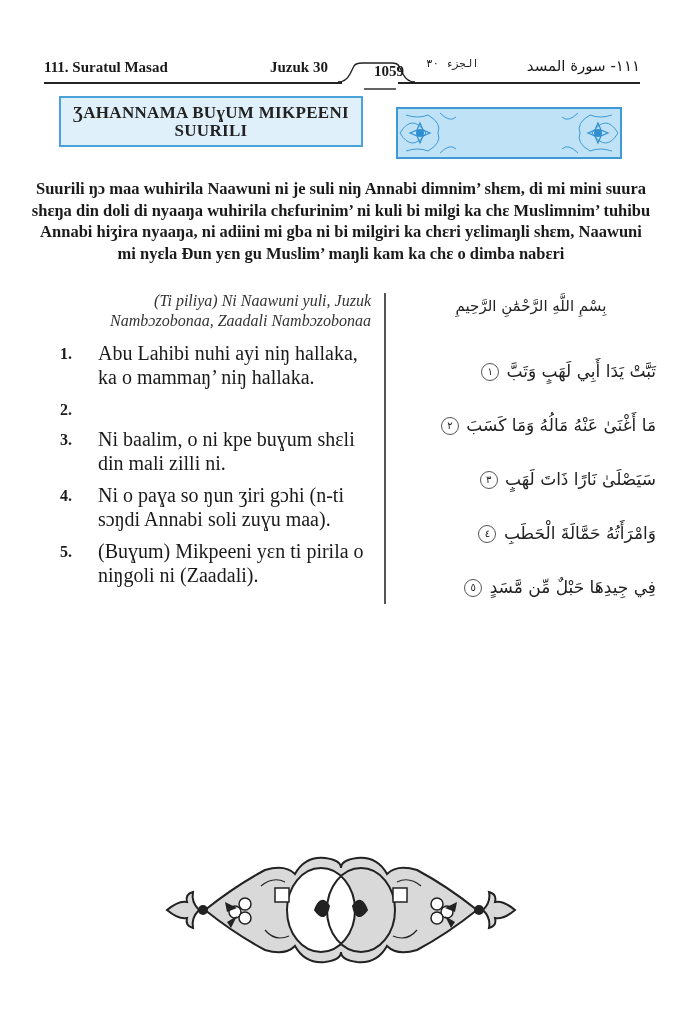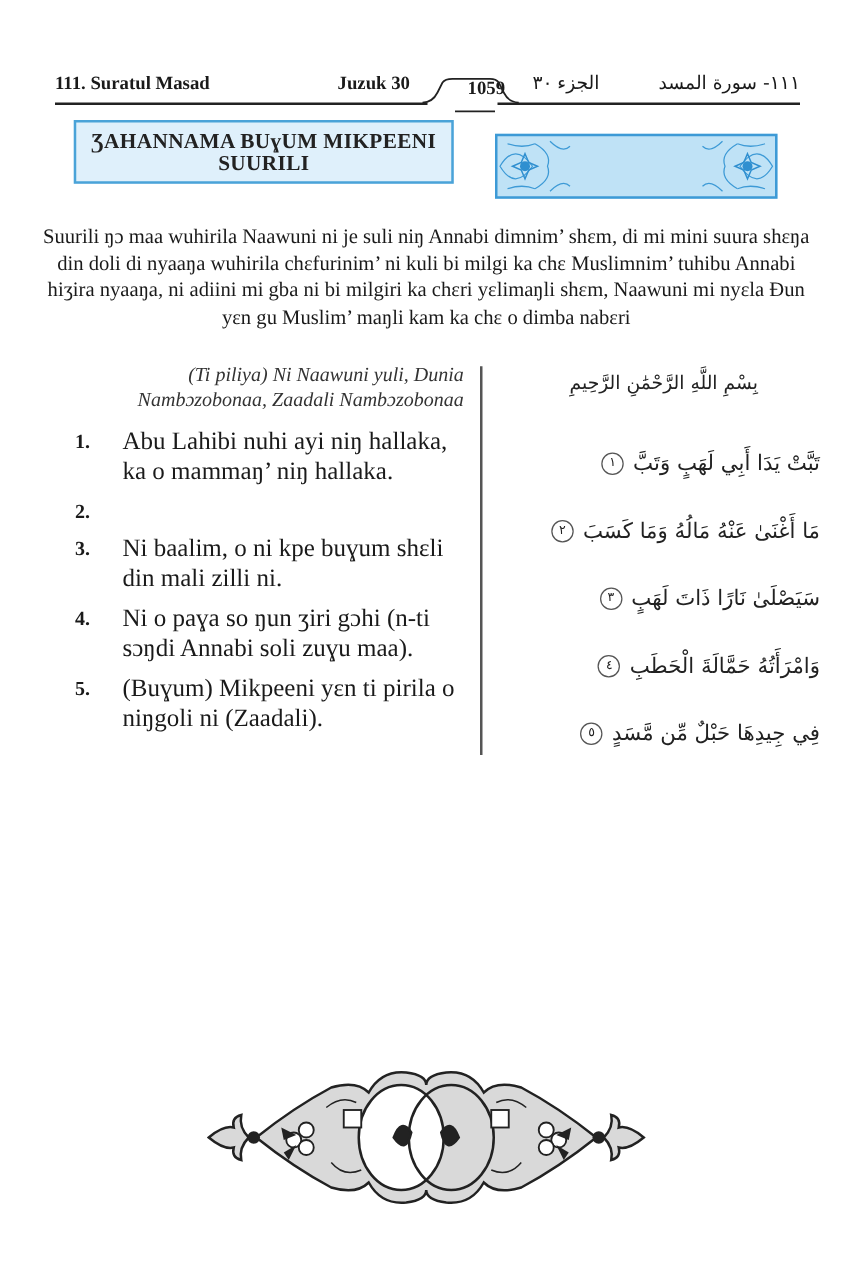--- a/index.html
+++ b/index.html
@@ -6,40 +6,40 @@
   body { width: 682px; height: 1024px; position: relative; overflow: hidden;
          font-family: "Liberation Serif", "DejaVu Serif", serif; color: #1a1a1a; }
 
   
   .hdr { position: absolute; top: 57px; left: 44px; width: 596px; height: 26px; }
   .hdr-rule { position: absolute; left: 44px; top: 82px; width: 298px; height: 1.5px; background: #222; }
   .hdr-rule.r { left: 398px; width: 242px; }
   .hdr .lt { position: absolute; left: 0; top: 2px; font-weight: bold; font-size: 15px; }
   .hdr .jz { position: absolute; left: 226px; top: 2px; font-weight: bold; font-size: 15px; }
   .hdr .pg { position: absolute; left: 325px; top: 6px; width: 40px; text-align: center; font-weight: bold; font-size: 15px; }
-  .hdr .ar-j { position: absolute; left: 382px; top: 0px; font-size: 15px; direction: rtl; font-family: Liberation Serif, serif; }
+  .hdr .ar-j { position: absolute; left: 382px; top: 0px; font-size: 11px; direction: rtl; font-family: Liberation Mono, monospace; }
   .hdr .ar-s { position: absolute; right: 0; top: 0px; font-size: 15px; direction: rtl; font-family: "DejaVu Sans", sans-serif; }
   svg.tab { position: absolute; left: 336px; top: 62px; }
 
   
   .title-box { position: absolute; left: 59px; top: 96px; width: 304px; height: 51px;
                background: #dff0fb; border: 2px solid #4aa3d8; box-sizing: border-box;
                display: flex; align-items: center; justify-content: center; text-align: center; }
   .title-box span { font-weight: bold; font-size: 17px; line-height: 18px; color: #222; letter-spacing: 0.3px; }
 
   .banner { position: absolute; left: 396px; top: 107px; width: 226px; height: 52px; box-sizing: border-box;
             border: 2px solid #3d9ad6; background: #bfe2f6; overflow: hidden; }
   .banner svg { position: absolute; left: 0; top: 0; }
   .banner .cart { position: absolute; left: 58px; top: 7px; width: 106px; height: 34px; background: #e8f5fc;
                   border: 1px solid #6ab6e0; border-radius: 16px; display: flex; align-items: center; justify-content: center; }
   .banner .cart span { font-family: "DejaVu Sans", sans-serif; font-size: 17px; direction: rtl; color: #333; font-style: italic; }
 
   
   .intro { position: absolute; left: 30px; top: 178px; width: 622px; text-align: center;
-           font-weight: normal; font-size: 16.5px; line-height: 21.5px; }
+           font-weight: bold; font-size: 16.5px; line-height: 21.5px; }
 
   
   .divider { position: absolute; left: 384px; top: 293px; width: 1.5px; height: 311px; background: #555; }
   .left-col { position: absolute; left: 50px; top: 291px; width: 322px; }
   .subhead { text-align: right; font-style: italic; font-size: 16px; line-height: 20px; color: #333; margin-bottom: 10px; margin-right: 1px; }
   .verse { display: flex; margin-bottom: 8px; }
   .verse .num { width: 48px; flex: none; font-weight: bold; font-size: 16px; padding-top: 4px; padding-left: 10px; box-sizing: border-box; }
   .verse .txt { font-size: 20px; line-height: 24px; }
 
   .right-col { position: absolute; left: 396px; top: 297px; width: 270px; }
@@ -99,21 +99,21 @@
       <path d="M22 14 L25 21 L32 24 L25 27 L22 34 L19 27 L12 24 L19 21Z"></path>
       <path d="M200 14 L203 21 L210 24 L203 27 L200 34 L197 27 L190 24 L197 21Z"></path>
     </g>
   </svg>
 </div>
 
 <div class="intro">Suurili ŋɔ maa wuhirila Naawuni ni je suli niŋ Annabi dimnim’ shɛm, di mi mini suura shɛŋa din doli di nyaaŋa wuhirila chɛfurinim’ ni kuli bi milgi ka chɛ Muslimnim’ tuhibu Annabi hiʒira nyaaŋa, ni adiini mi gba ni bi milgiri ka chɛri yɛlimaŋli shɛm, Naawuni mi nyɛla Ɖun yɛn gu Muslim’ maŋli kam ka chɛ o dimba nabɛri</div>
 
 <div class="left-col">
   <div class="subhead">
-    <span>(Ti piliya) Ni Naawuni yuli, Dunia</span><br>
+    <span>(Ti piliya) Ni Naawuni yuli, Juzuk</span><br>
     <span>Nambɔzobonaa, Zaadali Nambɔzobonaa</span>
   </div>
   <div class="verse">
     <span class="num">1.</span>
     <span class="txt"><span>Abu Lahibi nuhi ayi niŋ hallaka,</span><br><span>ka o mammaŋ’ niŋ hallaka.</span></span>
   </div>
   <div class="verse">
     <span class="num">2.</span>
   </div>
   <div class="verse">

